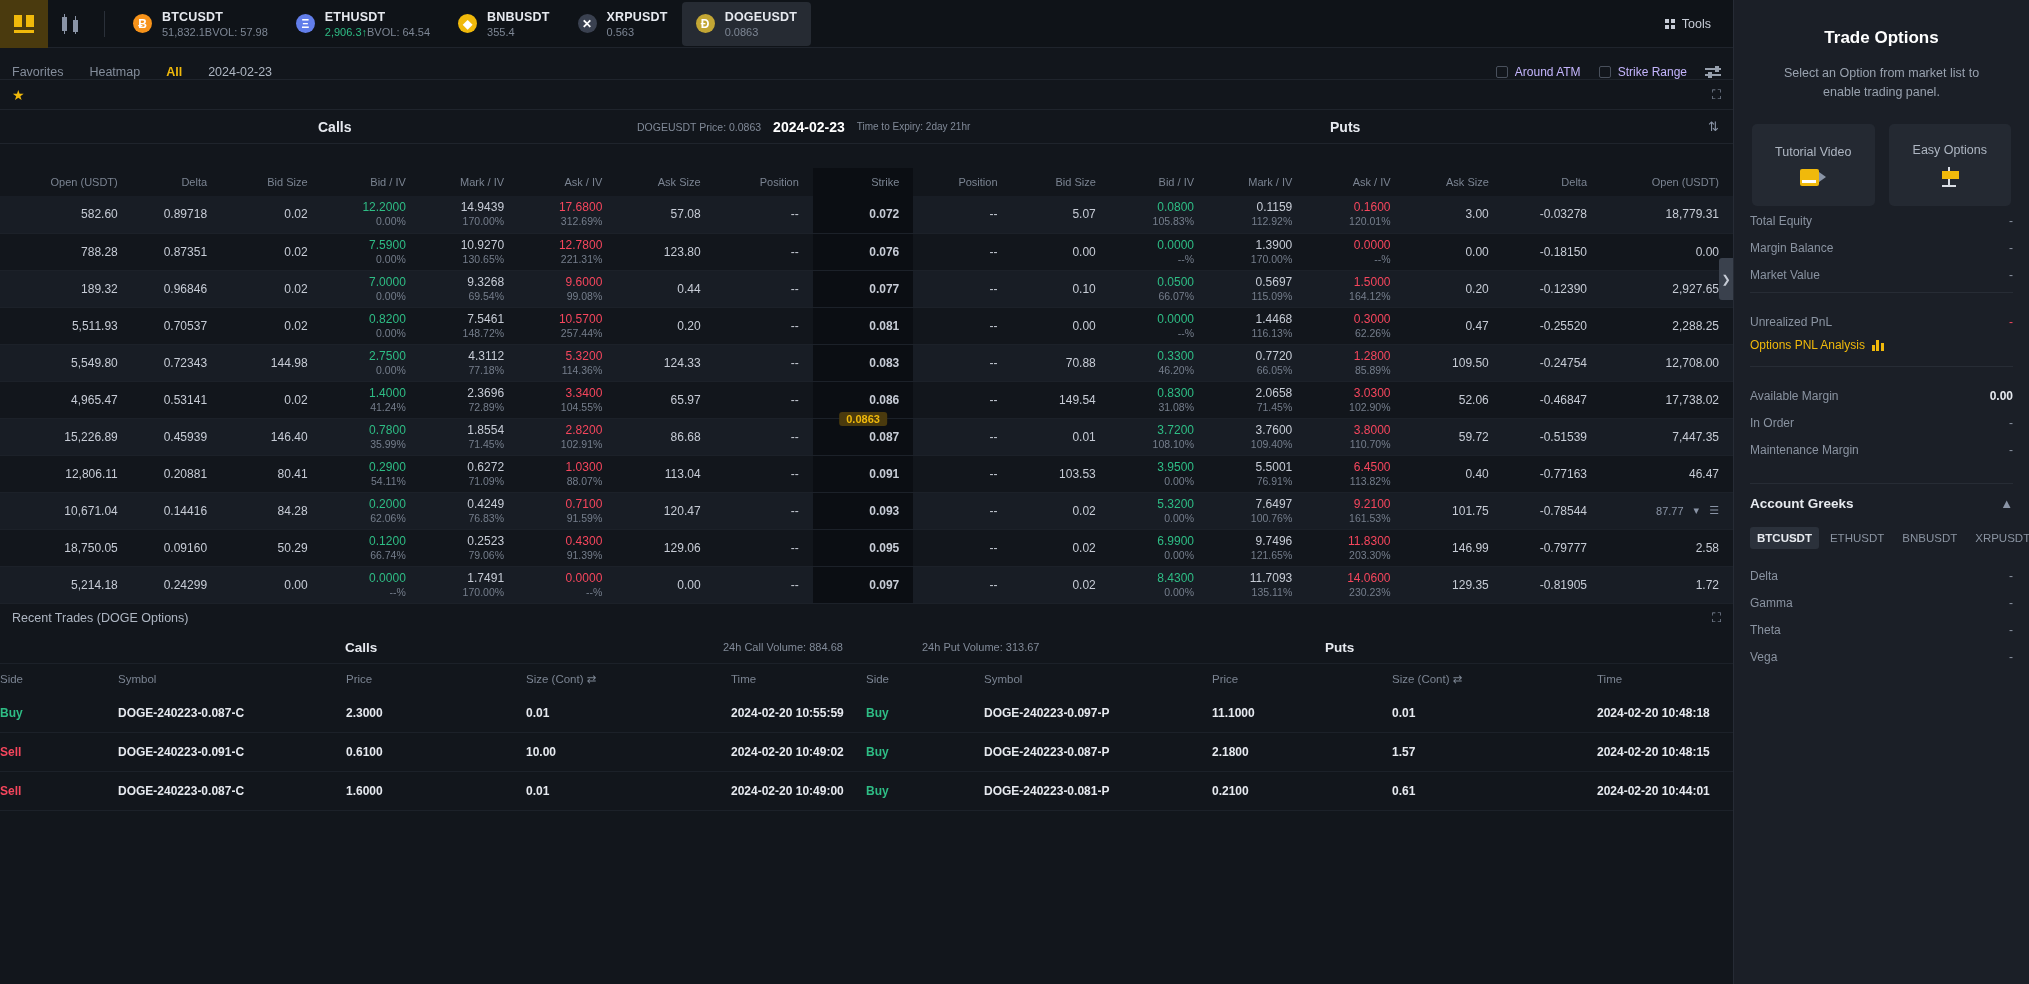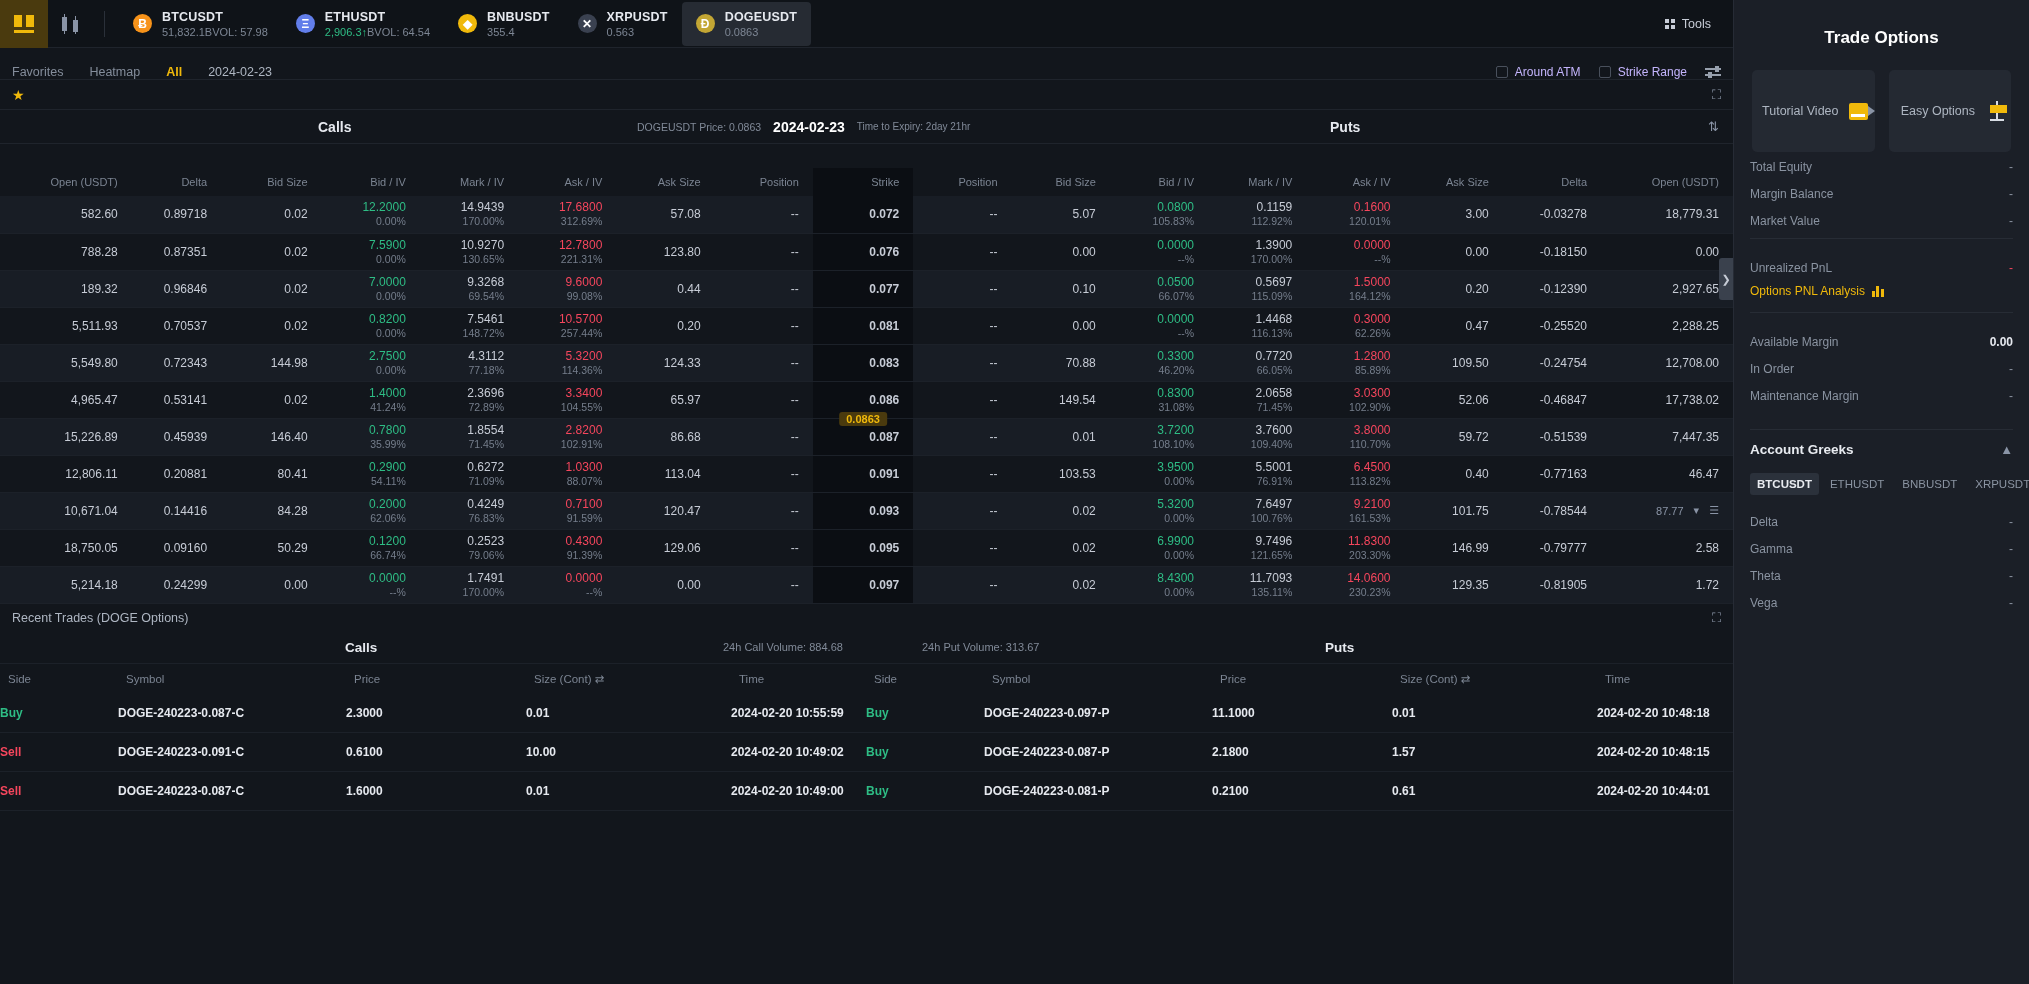--- a/index.html
+++ b/index.html
@@ -95,30 +95,30 @@
   
   .rt-title { height:28px; display:flex; align-items:center; padding:0 12px; font-size:12.5px; color:#aeb6c2; background:#12161c; }
   .rt-expand { margin-left:auto; color:#8a94a6; font-size:13px; }
   .rt-banner { height:32px; position:relative; display:flex; align-items:center; border-bottom:1px solid #1c2129; }
   .rt-banner .lbl-c { position:absolute; left:345px; font-size:13.5px; font-weight:600; color:#e6e9ef; }
   .rt-banner .lbl-p { position:absolute; left:1325px; font-size:13.5px; font-weight:600; color:#e6e9ef; }
   .rt-banner .vol { position:absolute; font-size:11px; color:#818a98; }
   .rt-banner .vol.c { left:723px; }
   .rt-banner .vol.p { left:922px; }
   table.rt { border-collapse:collapse; width:1733px; table-layout:fixed; }
-  table.rt th { font-size:11.5px; font-weight:400; color:#7b8492; height:30px; text-align:left; padding-left:8px; }
+  table.rt th { font-size:11.5px; font-weight:400; color:#7b8492; height:30px; text-align:left; padding-left:0; }
   table.rt td { font-size:12px; height:39px; color:#e6e9ef; border-bottom:1px solid #1c2129; font-weight:600;}
   table.rt td.buy { color:#2ebd85; }
   table.rt td.sell { color:#f6465d; }
 
   
   .rp-title { text-align:center; font-size:17px; font-weight:700; color:#ffffff; padding-top:28px; }
   .rp-sub { text-align:center; font-size:12.5px; color:#99a2af; padding:16px 34px 0; line-height:19px; }
   .rp-cards { display:flex; gap:14px; padding:22px 18px 0; }
-  .rp-card { flex:1; background:#242932; border-radius:5px; height:82px; display:flex; flex-direction:row; align-items:center; justify-content:flex-end; gap:10px; }
+  .rp-card { flex:1; background:#242932; border-radius:5px; height:82px; display:flex; flex-direction:column; align-items:center; justify-content:center; gap:10px; }
   .rp-card .cl { font-size:12.5px; color:#aeb6c2; }
   .vid-ic { width:26px; height:17px; position:relative; }
   .vid-ic i.body { position:absolute; left:0; top:0; width:19px; height:17px; background:#f0b90b; border-radius:2px; }
   .vid-ic i.lens { position:absolute; right:0; top:3px; width:0; height:0; border-top:5px solid transparent; border-bottom:5px solid transparent; border-left:7px solid #8a94a6; }
   .vid-ic i.bar { position:absolute; left:2px; top:11px; width:14px; height:3px; background:#fff; }
   .sign-ic { width:26px; height:20px; position:relative; }
   .sign-ic i.post { position:absolute; left:11px; top:0; width:2px; height:20px; background:#d9dde4; }
   .sign-ic i.flag { position:absolute; left:5px; top:4px; width:17px; height:8px; background:#f0b90b; }
   .sign-ic i.base { position:absolute; left:5px; bottom:0; width:14px; height:2px; background:#d9dde4; }
 
@@ -909,20 +909,21 @@
             <td>0.2100</td>
             <td>0.61</td>
             <td>2024-02-20 10:44:01</td>
           </tr>
         </tbody>
     </table>
   </div>
 
   <div class="right">
     <div class="rp-title">Trade Options</div>
+    <div class="rp-sub">Select an Option from market list to enable trading panel.</div>
     <div class="rp-cards">
       <div class="rp-card">
         <span class="cl">Tutorial Video</span>
         <span class="vid-ic">
             <i class="body"></i>
             <i class="lens"></i>
             <i class="bar"></i>
           </span>
       </div>
       <div class="rp-card">

